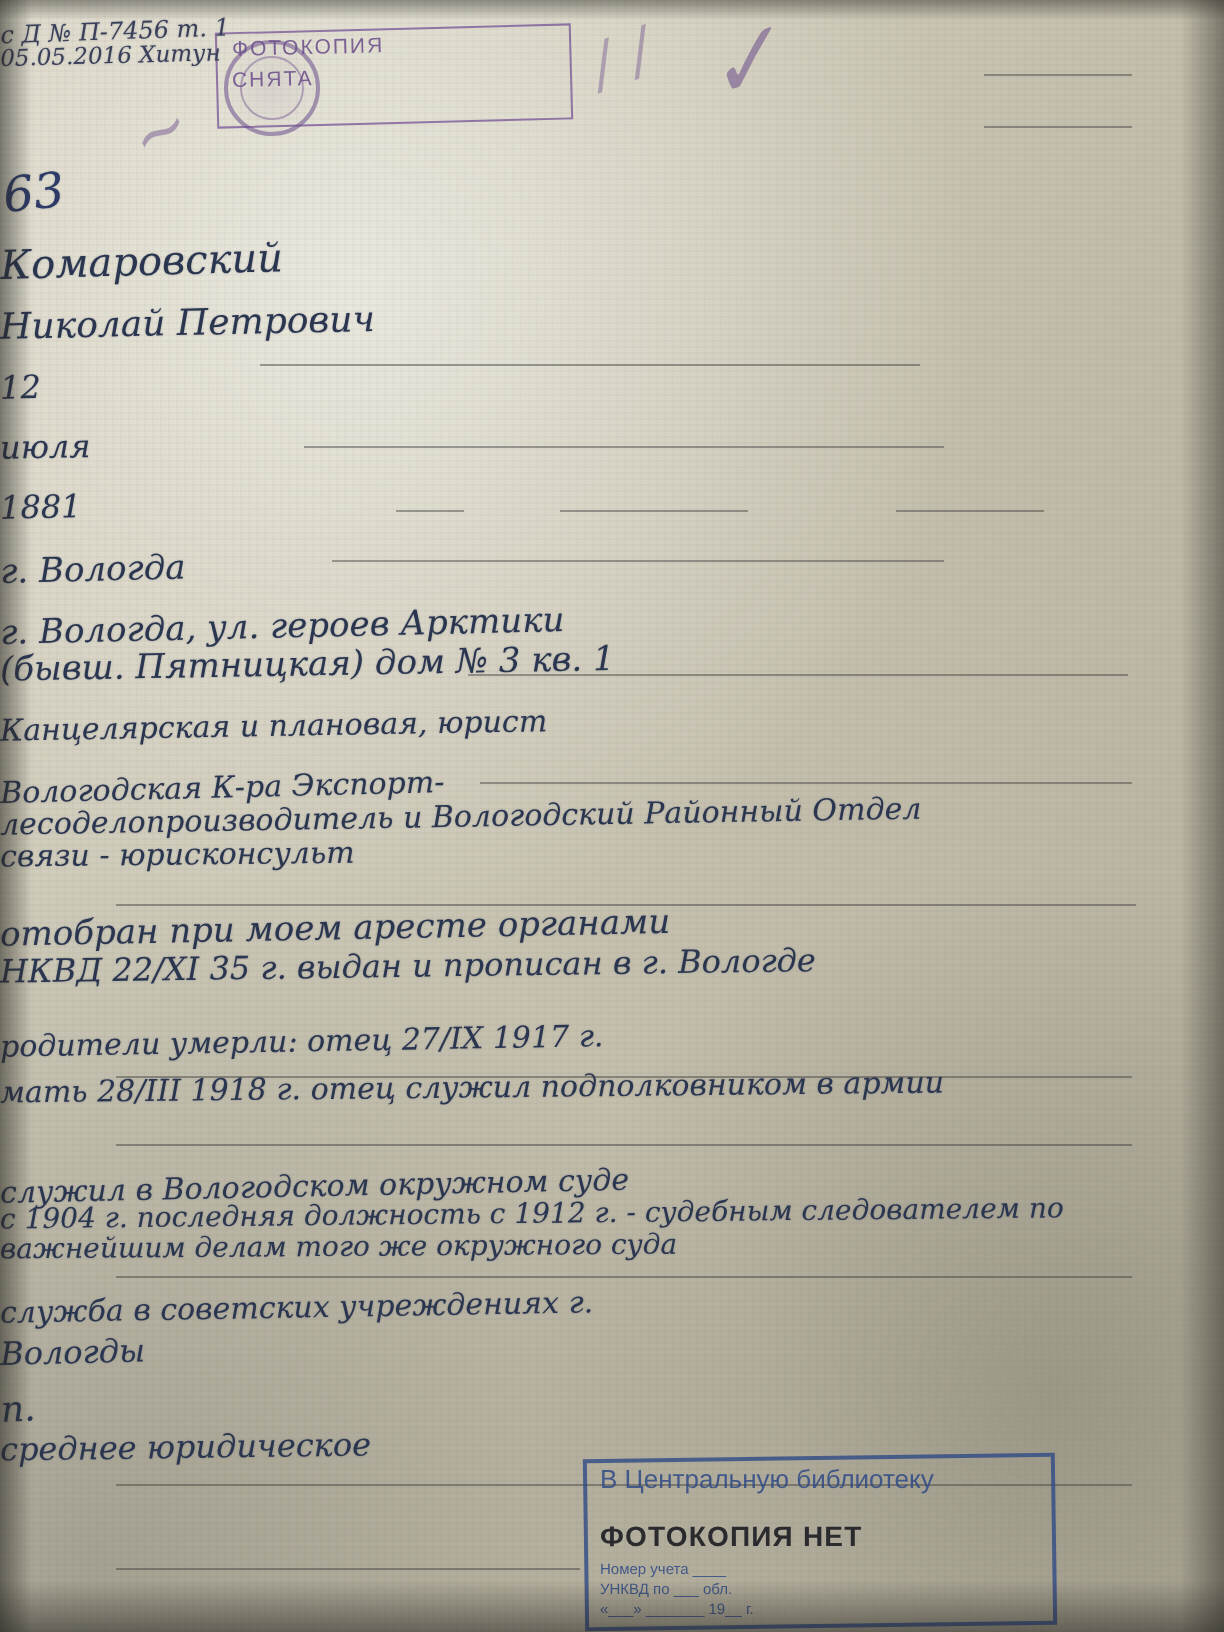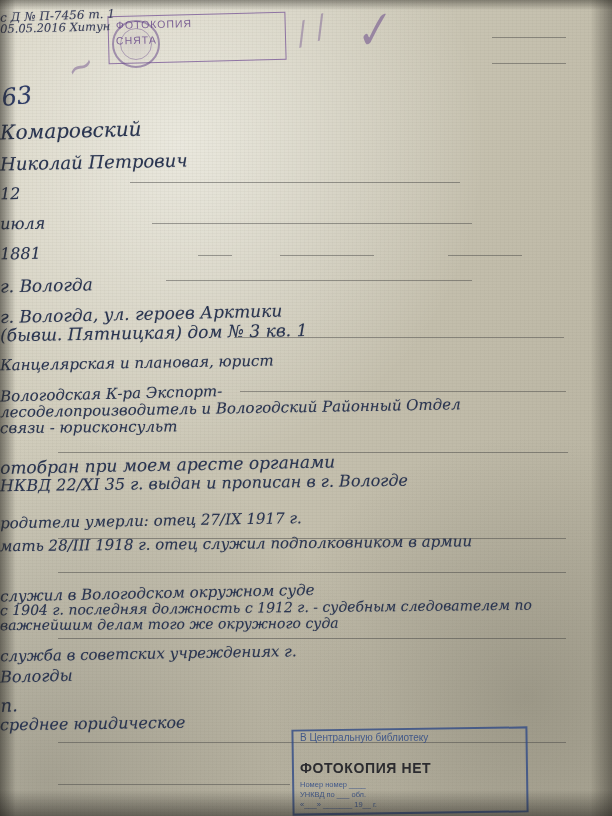--- a/index.html
+++ b/index.html
@@ -238,23 +238,23 @@
   <div class="hand" style="left:122px; top:641px; font-size:15px; transform:rotate(-1.2deg);">служил в Вологодском окружном суде</div>
   <div class="hand" style="left:44px; top:666px; font-size:14px; transform:rotate(-0.6deg);">с 1904 г. последняя должность с 1912 г. - судебным следователем по</div>
   <div class="hand" style="left:44px; top:684px; font-size:14px; transform:rotate(-0.4deg);">важнейшим делам того же окружного суда</div>
 
   <div class="printed" style="left:68px; top:707px; font-size:10px;">б) после революции</div>
   <div class="hand" style="left:152px; top:698px; font-size:15px; transform:rotate(-1deg);">служба в советских учреждениях г.</div>
   <div class="hand" style="left:54px; top:722px; font-size:16px; transform:rotate(-1.4deg);">Вологды</div>
   <div class="rule" style="left:58px; top:742px; width:508px;"></div>
 
   <div class="stamp-blue-box" style="left:292px; top:728px; width:232px; height:82px;"></div>
-  <div class="stamp-blue-text" style="left:300px; top:732px; font-size:10px;">В Центральную библиотеку</div>
+  <div class="stamp-blue-text" style="left:300px; top:732px; font-size:13px;">В Центральную библиотеку</div>
   <div class="stamp-dark-text" style="left:300px; top:760px; font-size:14px; font-weight:bold;">ФОТОКОПИЯ НЕТ</div>
-  <div class="stamp-blue-text" style="left:300px; top:780px; font-size:7.5px;">Номер номер ____</div>
+  <div class="stamp-blue-text" style="left:300px; top:780px; font-size:7.5px;">Номер учета ____</div>
   <div class="stamp-blue-text" style="left:300px; top:790px; font-size:7.5px;">УНКВД по ___ обл.</div>
   <div class="stamp-blue-text" style="left:300px; top:800px; font-size:7.5px;">«___» _______ 19__ г.</div>
   <div class="hand" style="left:418px; top:786px; font-size:18px; transform:rotate(-3deg);">п.</div>
 
   <div class="printed" style="left:68px; top:766px; font-size:10px;">Образование (общее и специальное)</div>
   <div class="hand" style="left:296px; top:756px; font-size:16px; transform:rotate(-0.8deg);">среднее юридическое</div>
   <div class="rule" style="left:58px; top:784px; width:232px;"></div>
 
   <div class="edge-left"></div>
   <div class="edge-top"></div>

